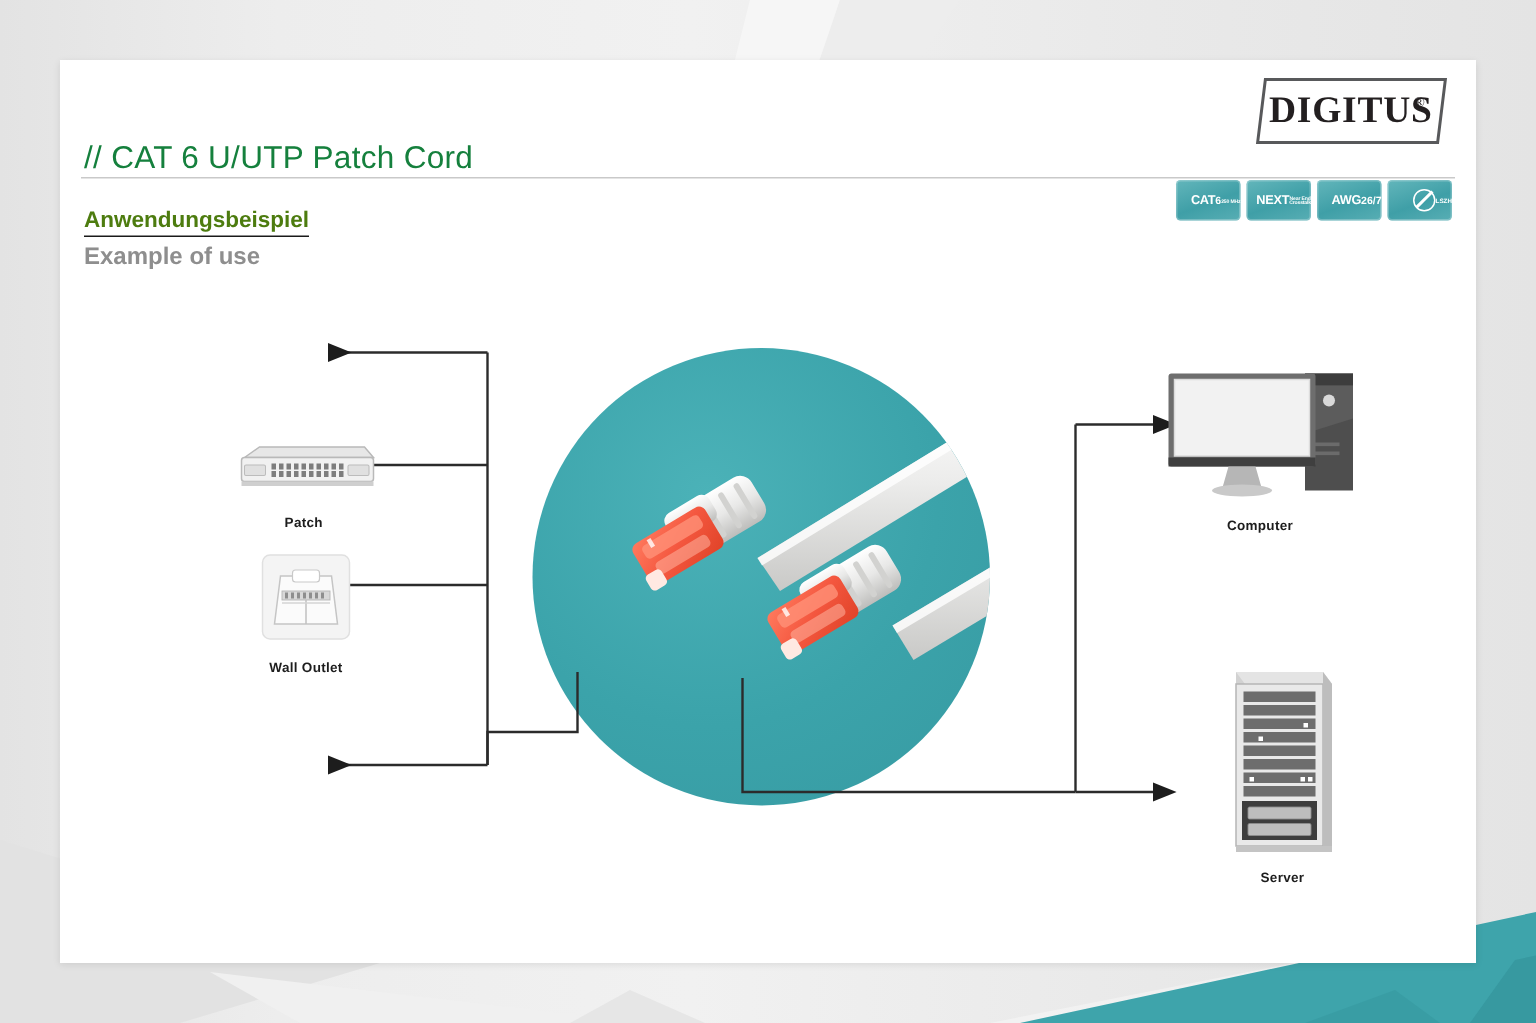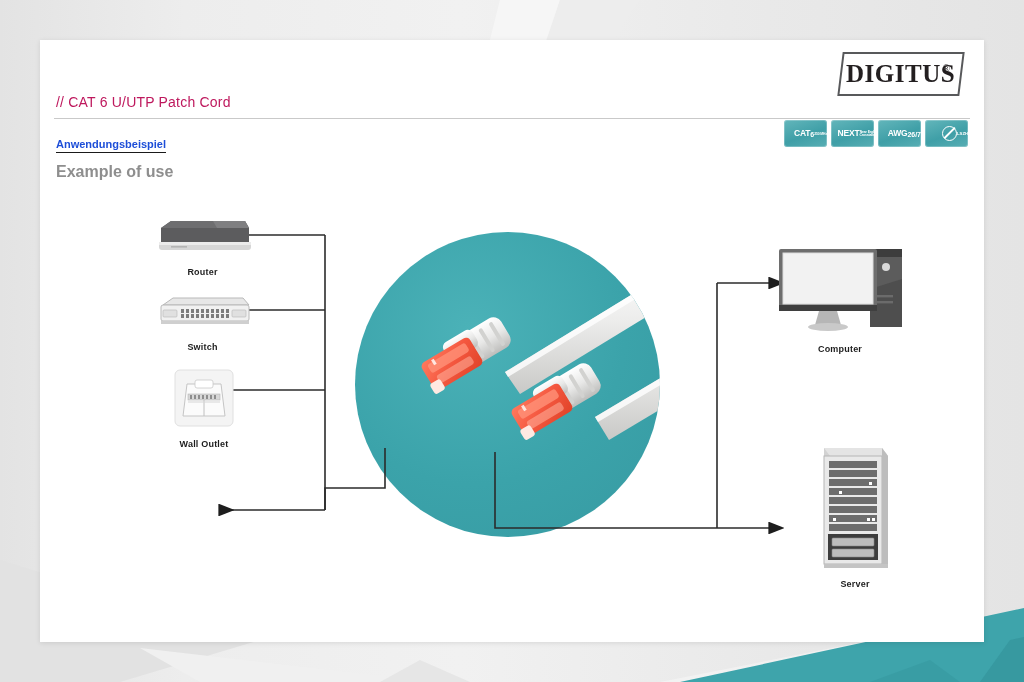--- a/index.html
+++ b/index.html
@@ -20,24 +20,24 @@
   .logo-box{
     width:118px;height:40px;border:2px solid #58595b;background:#fff;
     transform:skewX(-7deg);display:flex;align-items:center;justify-content:center;
   }
   .logo-text{
     transform:skewX(7deg);font-family:"Liberation Serif",serif;
     font-size:25px;font-weight:700;letter-spacing:.5px;color:#231f20;white-space:nowrap;
   }
   .logo-reg{position:absolute;right:12px;top:11px;font-size:10px;color:#231f20;font-family:"Liberation Serif",serif;}
   .subtitle{
-    position:absolute;left:16px;top:54px;font-size:14px;color:#be185d;letter-spacing:.2px;
+    position:absolute;left:16px;top:54px;font-size:21px;color:#15803d;letter-spacing:.2px;
   }
   .subtitle-rule{position:absolute;left:14px;top:78px;width:916px;height:1px;background:#c9c9c9;}
-  .h-de{position:absolute;left:16px;top:98px;font-size:11px;font-weight:700;color:#1d4ed8;
+  .h-de{position:absolute;left:16px;top:98px;font-size:15px;font-weight:700;color:#4d7c0f;
         border-bottom:1.5px solid #1a1a1a;padding-bottom:2px;}
   .h-en{position:absolute;left:16px;top:123px;font-size:16px;font-weight:700;color:#8e8e8e;}
   
   .badges{position:absolute;right:16px;top:80px;display:flex;gap:4px;}
   .badge{
     width:43px;height:27px;border-radius:3px;
     background:linear-gradient(160deg,#63b6bb 0%,#3f9fa7 55%,#58aeb4 100%);
     color:#fff;display:flex;flex-direction:row;align-items:center;justify-content:flex-end;
     line-height:1;box-shadow:inset 0 0 0 1px rgba(255,255,255,.25);
   }
@@ -195,31 +195,20 @@
         <path d="M285 320 L180 320" marker-end="url(#ahL)"></path>
 
         <path d="M455 262 L455 338 L677 338"></path>
 
         <path d="M677 93 L677 338"></path>
         <path d="M677 93 L730 93" marker-end="url(#ahR)"></path>
         <path d="M677 338 L730 338" marker-end="url(#ahR)"></path>
       </g>
     </svg>
 
-    <div class="node" style="left:105px;top:28px;width:115px;">
-      <svg width="100" height="40" viewBox="0 0 100 40">
-        <path d="M8 10 L18 3 L92 3 L96 10 L96 24 L8 24 Z" fill="#5c5c5e"></path>
-        <path d="M8 10 L18 3 L92 3 L96 10 Z" fill="#6e6e70"></path>
-        <path d="M60 3 L92 3 L96 10 L64 10 Z" fill="#8a8a8c" opacity=".6"></path>
-        <rect x="6" y="24" width="92" height="8" rx="3" fill="#d6d6d6"></rect>
-        <rect x="6" y="24" width="92" height="3" fill="#ebebeb"></rect>
-        <rect x="18" y="28" width="16" height="1.6" fill="#b4b4b4"></rect>
-      </svg>
-      <div class="cap">Router</div>
-    </div>
 
     <div class="node" style="left:105px;top:103px;width:115px;">
       <svg width="100" height="40" viewBox="0 0 100 40">
         <path d="M10 12 L20 5 L90 5 L96 12 Z" fill="#e7e7e7" stroke="#b9b9b9" stroke-width="1"></path>
         <rect x="8" y="12" width="88" height="16" rx="2" fill="#f1f1f1" stroke="#b9b9b9" stroke-width="1"></rect>
         <rect x="10" y="17" width="14" height="7" rx="1" fill="#e0e0e0" stroke="#bcbcbc" stroke-width=".7"></rect>
         <g fill="#7d7d7d">
           <rect x="28" y="16" width="3" height="4"></rect>
             <rect x="33" y="16" width="3" height="4"></rect>
           <rect x="38" y="16" width="3" height="4"></rect>
@@ -237,21 +226,21 @@
           <rect x="48" y="21" width="3" height="4"></rect>
             <rect x="53" y="21" width="3" height="4"></rect>
           <rect x="58" y="21" width="3" height="4"></rect>
             <rect x="63" y="21" width="3" height="4"></rect>
           <rect x="68" y="21" width="3" height="4"></rect>
             <rect x="73" y="21" width="3" height="4"></rect>
         </g>
         <rect x="79" y="17" width="14" height="7" rx="1" fill="#e0e0e0" stroke="#bcbcbc" stroke-width=".7"></rect>
         <rect x="8" y="28" width="88" height="3" fill="#cfcfcf"></rect>
       </svg>
-      <div class="cap">Switch</div>
+      <div class="cap">Patch</div>
     </div>
 
     <div class="node" style="left:118px;top:178px;width:92px;">
       <svg width="70" height="62" viewBox="0 0 70 62">
         <rect x="6" y="2" width="58" height="56" rx="5" fill="#f4f4f4" stroke="#e0e0e0"></rect>
         <path d="M18 16 L52 16 L56 48 L14 48 Z" fill="#fbfbfb" stroke="#c5c5c5" stroke-width="1"></path>
         <rect x="26" y="12" width="18" height="8" rx="2" fill="#ffffff" stroke="#c9c9c9" stroke-width=".8"></rect>
         <rect x="19" y="26" width="32" height="6" fill="#d8d8d8" stroke="#b5b5b5" stroke-width=".6"></rect>
         <g fill="#8e8e8e">
           <rect x="21" y="27" width="2" height="4"></rect>

